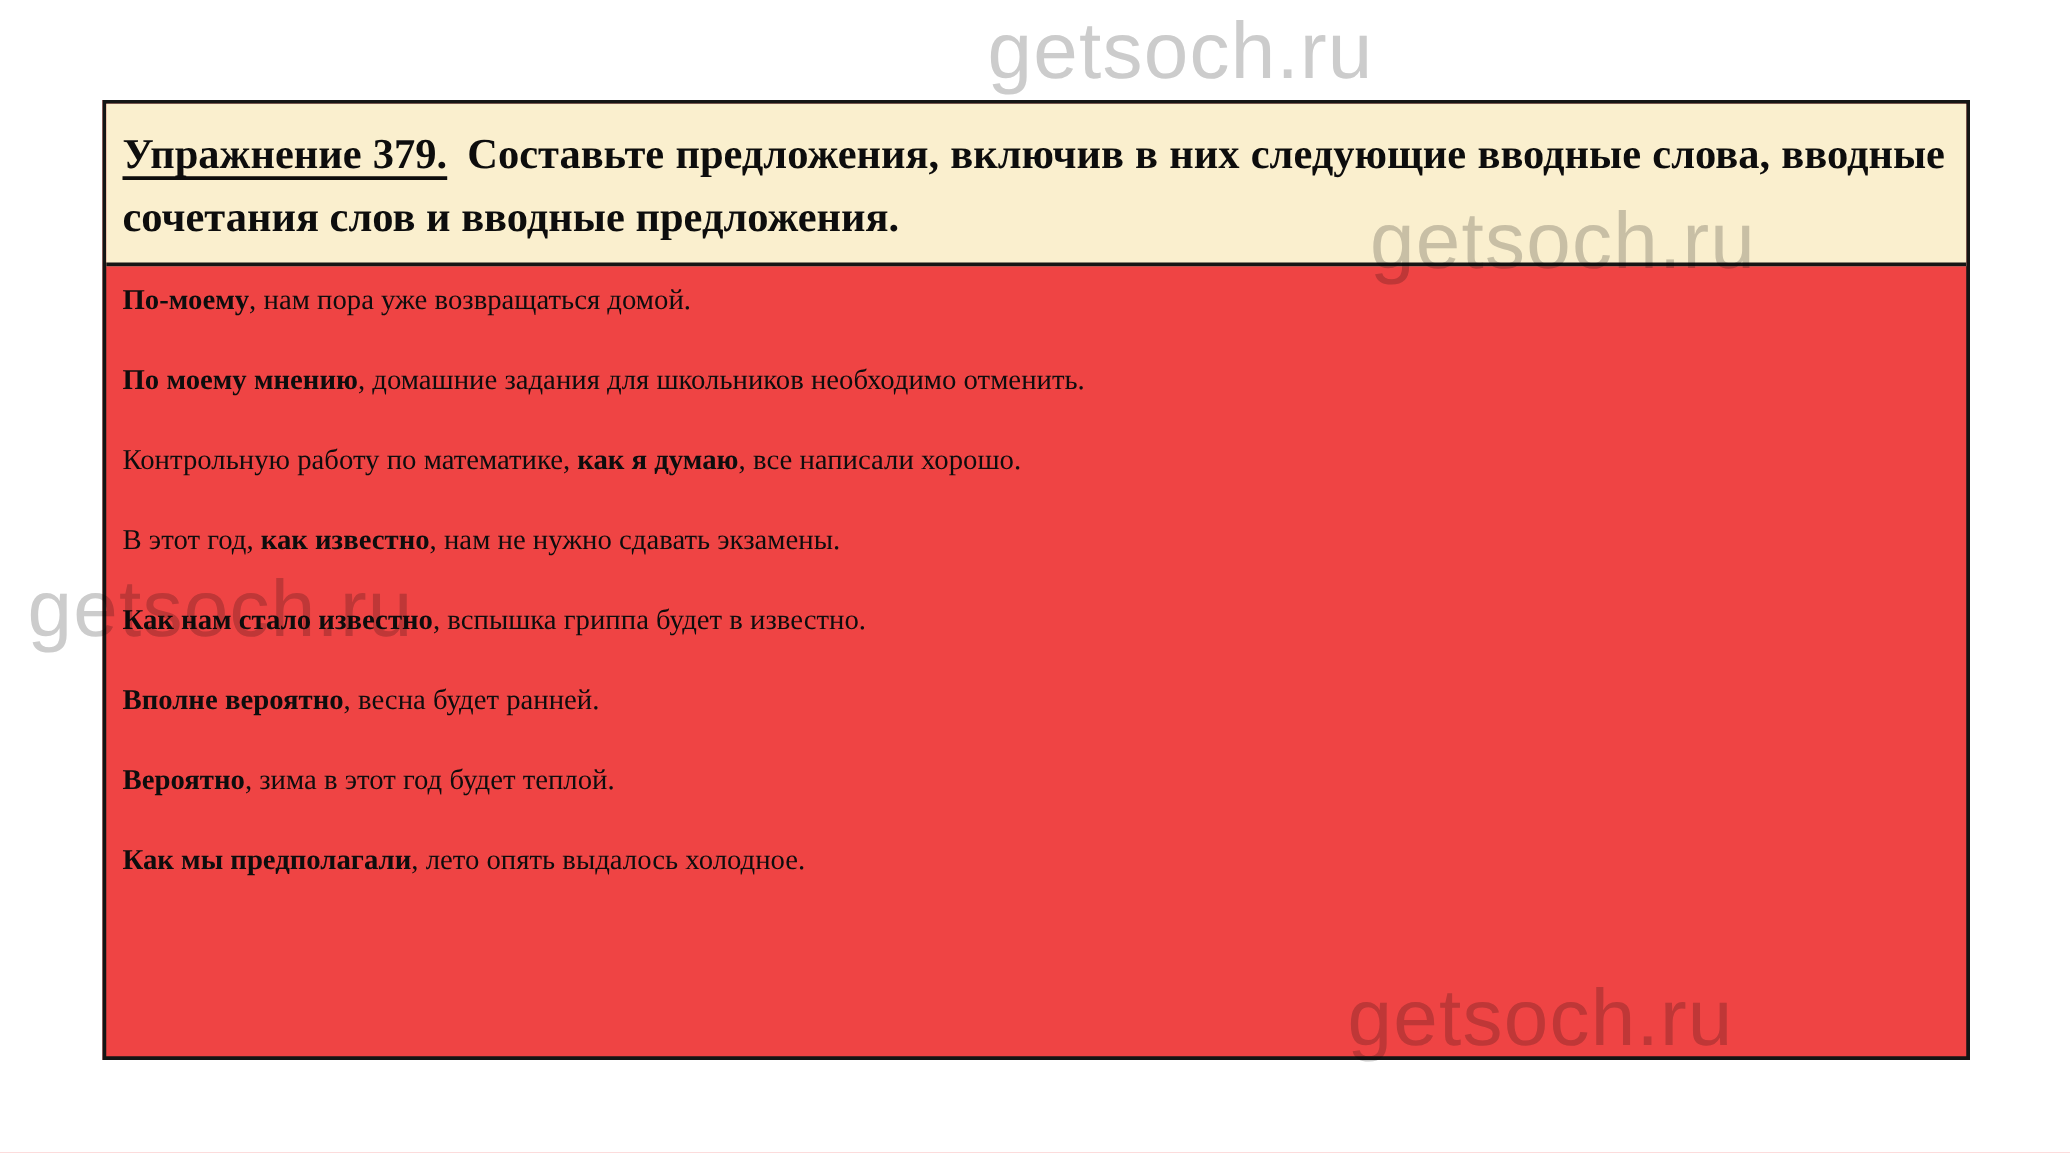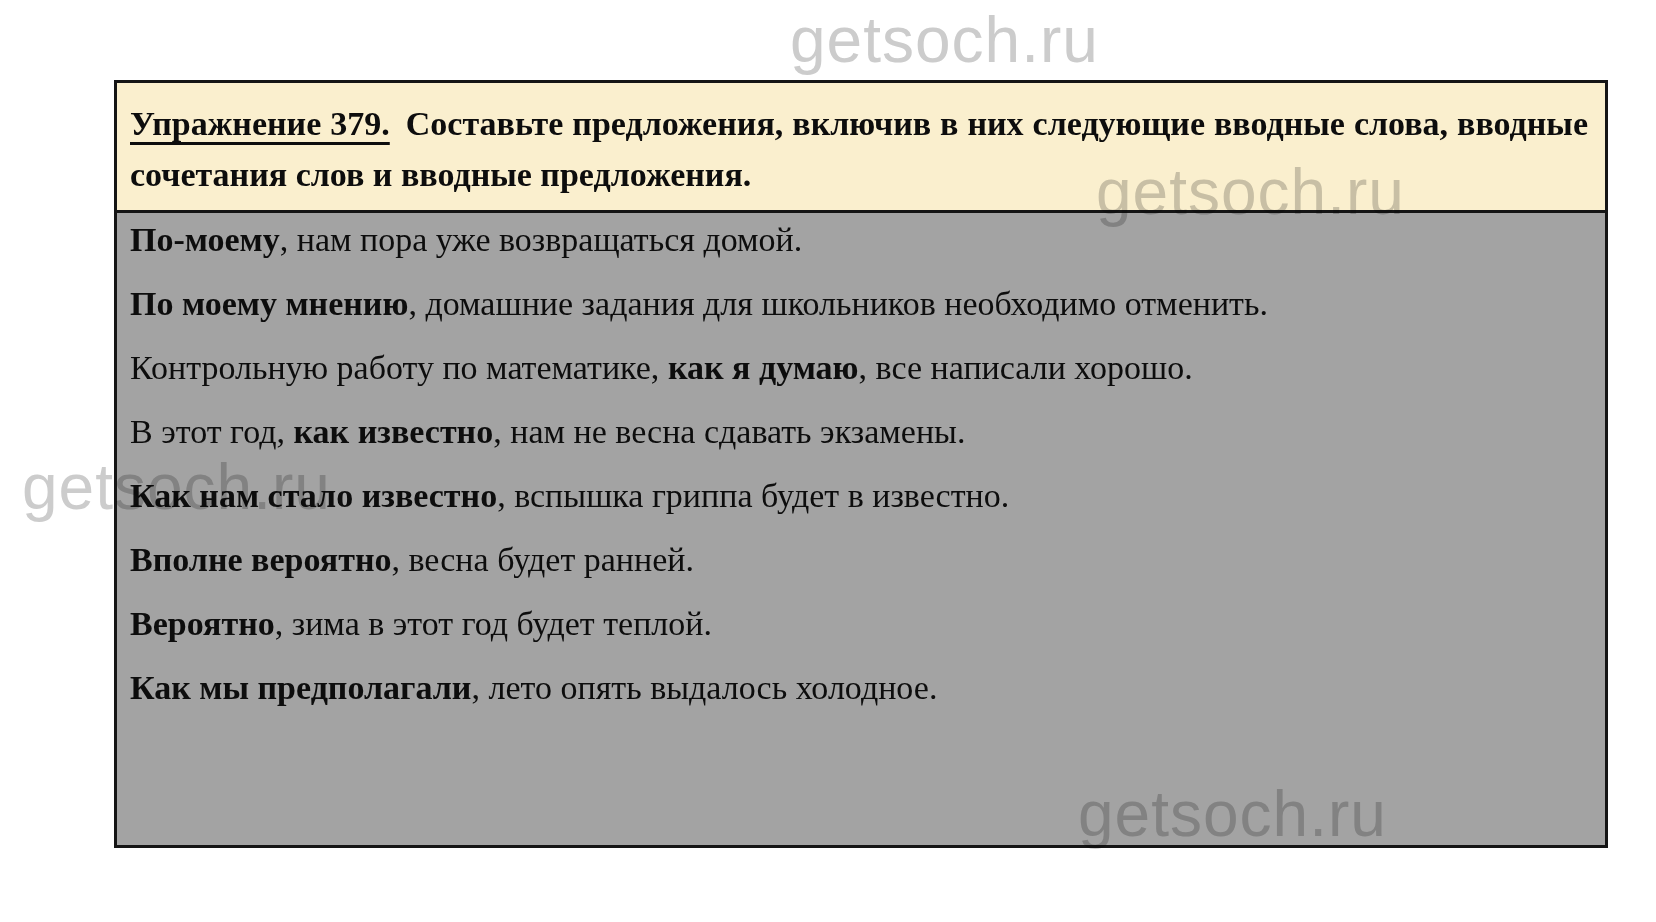--- a/index.html
+++ b/index.html
@@ -37,23 +37,22 @@
   .wm-header{left:1096px;top:160px;}
   .wm-left{left:22px;top:455px;}
   .wm-bottom{left:1078px;top:782px;}
   
   .exercise-box{
     position:absolute;
     left:82px;top:80px;
     width:1494px;height:768px;
     box-sizing:border-box;
     border:3px solid var(--border-color);
-    background:#a3a3a3;
+    background:#ef4444;
     z-index:1;
-    margin-left:32px;
   }
   .exercise-header{
     box-sizing:border-box;
     width:100%;
     height:130px;
     background:var(--header-bg);
     border-bottom:3px solid var(--border-color);
     padding:15px 17px 0 13px;
     font-size:34px;
     font-weight:bold;
@@ -68,21 +67,21 @@
     margin-right:16px;
   }
   .exercise-body{
     box-sizing:border-box;
     padding:0 17px 0 13px;
     margin-top:-5px;
     color:var(--text-color);
   }
   .sentence{
     margin:0;
-    font-size:34px;
+    font-size:23px;
     line-height:64px;
     white-space:nowrap;
   }
   .sentence .b{font-weight:bold;}
 </style>
 </head>
 <body>
 
 <div class="page">
 
@@ -94,21 +93,21 @@
   <div class="exercise-box">
 
     <div class="exercise-header">
       <span class="ex-num">Упражнение 379.</span><span class="ex-instr">Составьте предложения, включив в них следующие вводные слова, вводные сочетания слов и вводные предложения.</span>
     </div>
 
     <div class="exercise-body">
       <p class="sentence"><span></span><span class="b">По-моему</span><span>, нам пора уже возвращаться домой.</span></p>
       <p class="sentence"><span></span><span class="b">По моему мнению</span><span>, домашние задания для школьников необходимо отменить.</span></p>
       <p class="sentence"><span>Контрольную работу по математике, </span><span class="b">как я думаю</span><span>, все написали хорошо.</span></p>
-      <p class="sentence"><span>В этот год, </span><span class="b">как известно</span><span>, нам не весна сдавать экзамены.</span></p>
+      <p class="sentence"><span>В этот год, </span><span class="b">как известно</span><span>, нам не нужно сдавать экзамены.</span></p>
       <p class="sentence"><span></span><span class="b">Как нам стало известно</span><span>, вспышка гриппа будет в известно.</span></p>
       <p class="sentence"><span></span><span class="b">Вполне вероятно</span><span>, весна будет ранней.</span></p>
       <p class="sentence"><span></span><span class="b">Вероятно</span><span>, зима в этот год будет теплой.</span></p>
       <p class="sentence"><span></span><span class="b">Как мы предполагали</span><span>, лето опять выдалось холодное.</span></p>
     </div>
 
   </div>
 
 </div>
 

